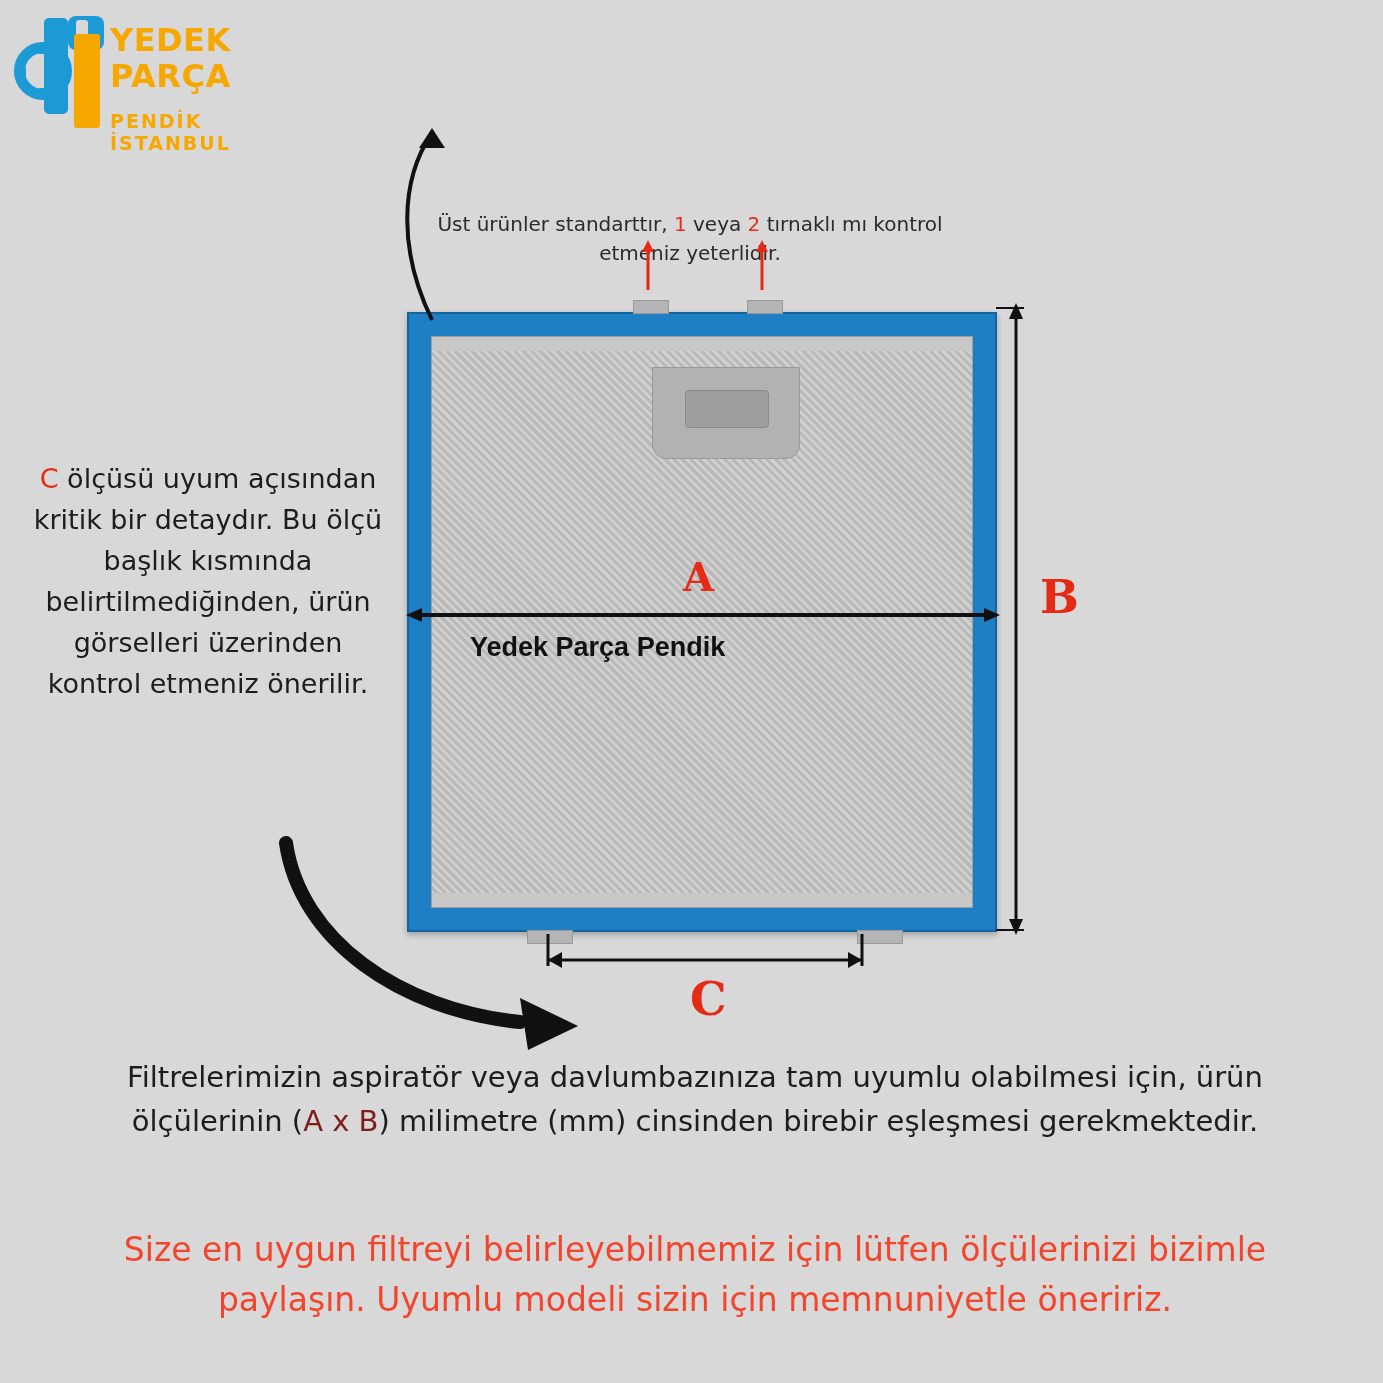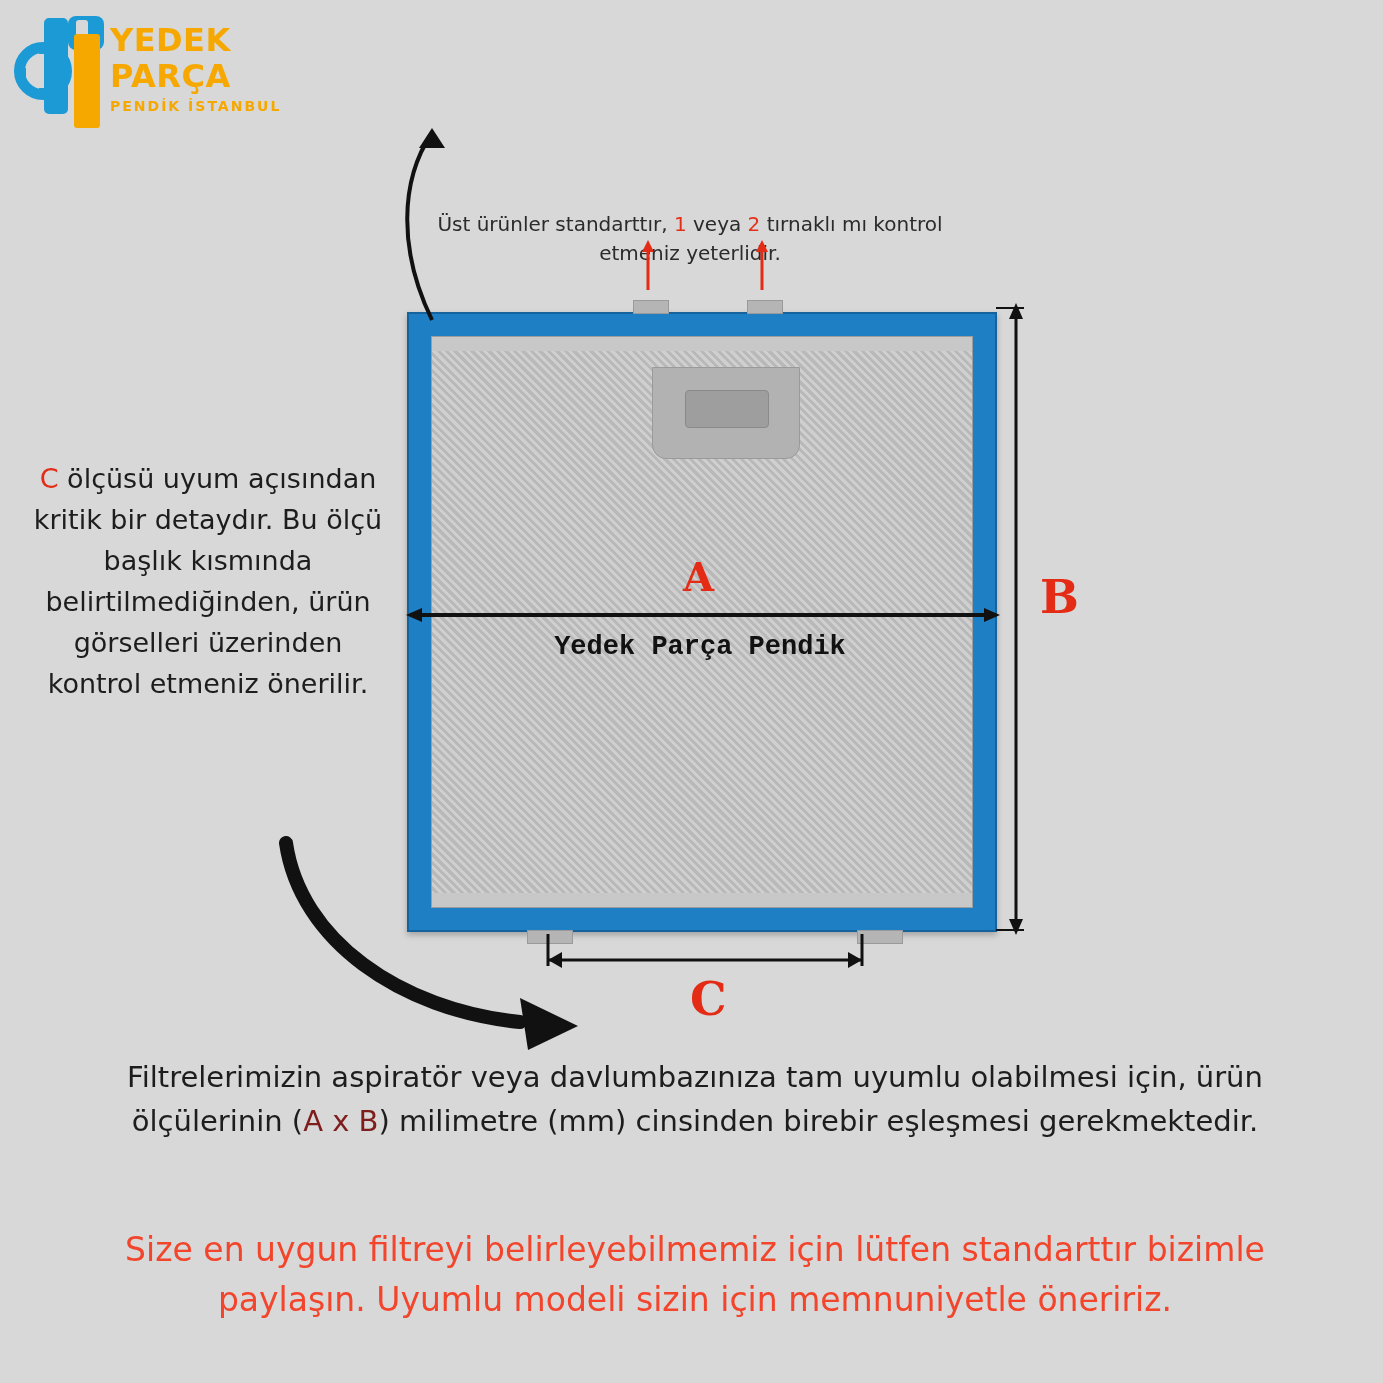--- a/index.html
+++ b/index.html
@@ -103,24 +103,24 @@
     font-family: "DejaVu Sans", sans-serif;
     font-weight: bold;
     font-size: 32px;
     color: #f6a800;
     line-height: 36px;
     letter-spacing: 0.5px;
   }
   .logo-l3 {
     font-family: "DejaVu Sans", sans-serif;
     font-weight: bold;
-    font-size: 14px;
+    font-size: 19px;
     color: #f6a800;
     letter-spacing: 2px;
-    margin-top: 4px;
+    margin-top: 16px;
   }
 
   
   .top-heading {
     position: absolute;
     left: 315px;
     top: 26px;
     width: 830px;
     text-align: center;
     font-family: "DejaVu Serif", serif;
@@ -249,22 +249,21 @@
     font-family: "DejaVu Serif", serif;
     font-weight: bold;
     font-size: 46px;
     color: #e32b16;
   }
   .watermark {
     position: absolute;
     left: 470px;
     top: 632px;
     width: 460px;
-    text-align: center;
-    font-family: Liberation Mono, monospace;
+    font-family: Liberation Sans, sans-serif;
     font-weight: bold;
     font-size: 27px;
     color: #111;
   }
 
   
   .left-par {
     position: absolute;
     left: 28px;
     top: 458px;
@@ -385,15 +384,15 @@
     <path d="M862,960 l-14,-8 l0,16 z" fill="#111"></path>
 
     <path d="M286,843 C300,940 400,1010 520,1022" stroke="#111" stroke-width="14" fill="none" stroke-linecap="round"></path>
     <path d="M578,1026 l-58,-28 l8,52 z" fill="#111"></path>
   </svg>
 
   <div class="bottom-par">
     <span>Filtrelerimizin aspiratör veya davlumbazınıza tam uyumlu olabilmesi için, ürün ölçülerinin (</span><span class="ab">A x B</span><span>) milimetre (mm) cinsinden birebir eşleşmesi gerekmektedir.</span>
   </div>
 
-  <div class="bottom-red">Size en uygun filtreyi belirleyebilmemiz için lütfen standarttır bizimle paylaşın. Uyumlu modeli sizin için memnuniyetle öneririz.</div>
+  <div class="bottom-red">Size en uygun filtreyi belirleyebilmemiz için lütfen ölçülerinizi bizimle paylaşın. Uyumlu modeli sizin için memnuniyetle öneririz.</div>
 
 </div>
 
 </body></html>

